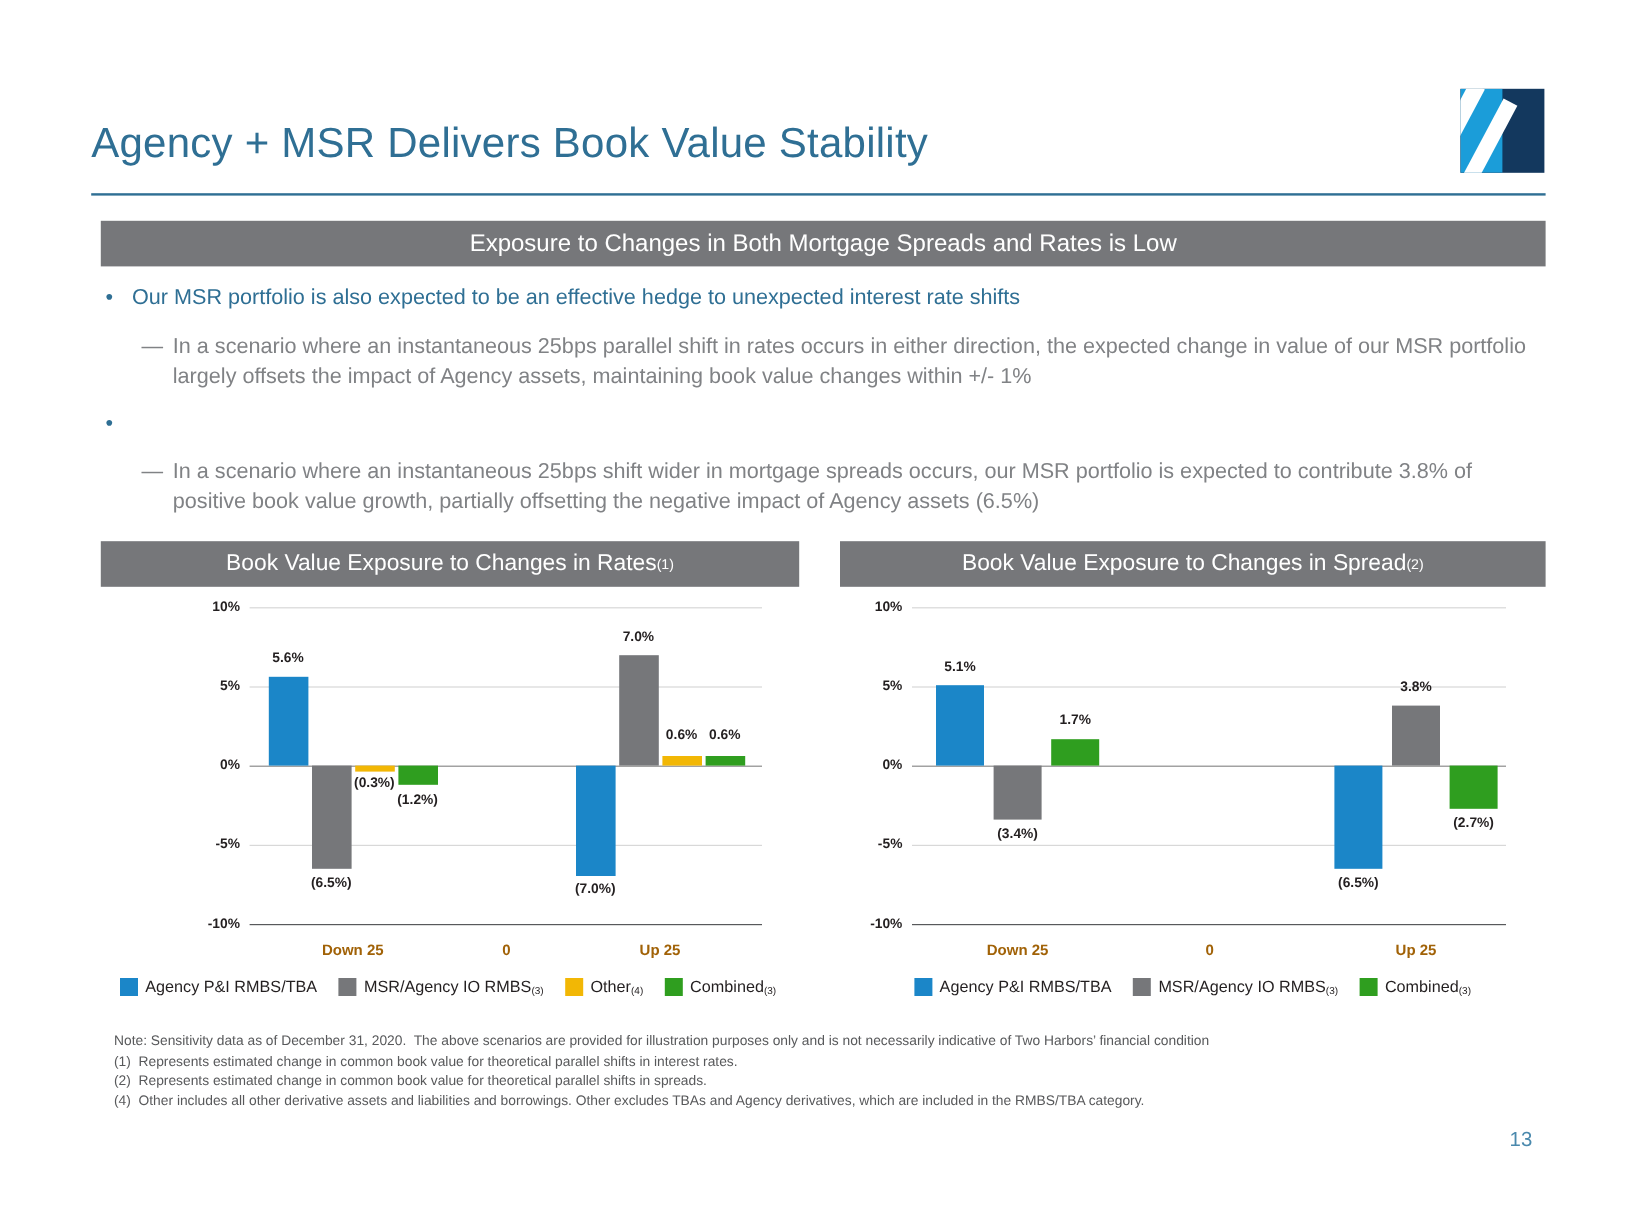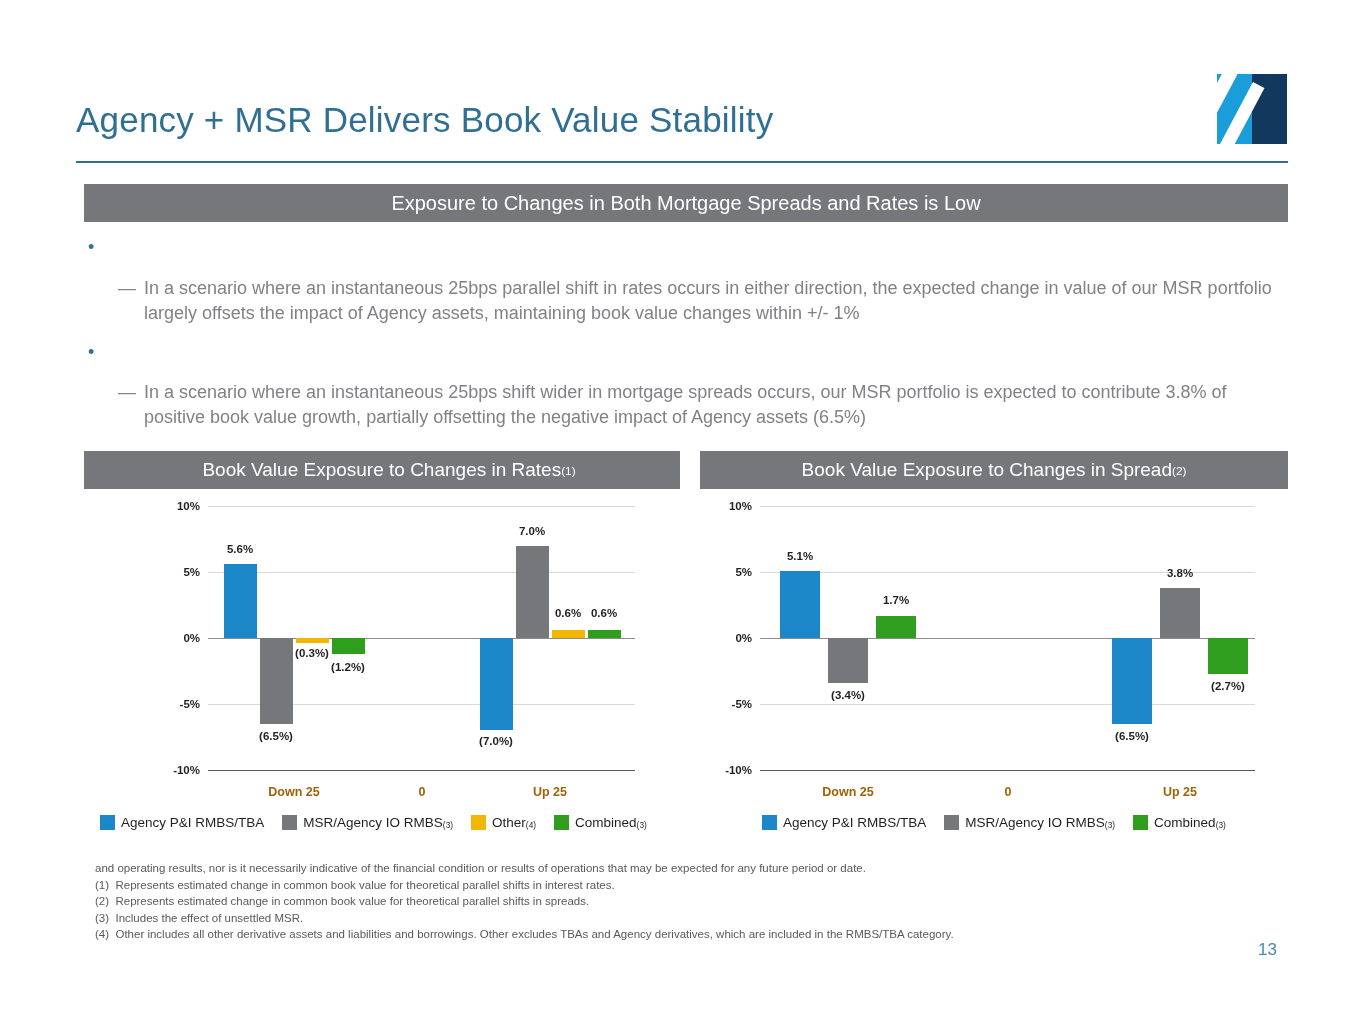--- a/index.html
+++ b/index.html
@@ -54,37 +54,38 @@
   <div class="logo">
     <div class="cyan"></div>
     <div class="slash"></div>
     <div class="slash2"></div>
   </div>
 
   <div class="banner">Exposure to Changes in Both Mortgage Spreads and Rates is Low</div>
 
   <div class="bullet" style="left:88px;top:237px;width:1180px;">
     <span class="dot">•</span>
+    <span style="display:inline-block;margin-left:22px;">Our MSR portfolio is also expected to be an effective hedge to unexpected interest rate shifts</span>
   </div>
 
   <div class="sub" style="left:118px;top:276px;width:1160px;">
     <span class="dash">—</span>
     <span style="display:inline-block;margin-left:26px;width:1130px;">In a scenario where an instantaneous 25bps parallel shift in rates occurs in either direction, the expected change in value of our MSR portfolio largely offsets the impact of Agency assets, maintaining book value changes within +/- 1%</span>
   </div>
 
   <div class="bullet" style="left:88px;top:342px;width:1180px;">
     <span class="dot">•</span>
   </div>
 
   <div class="sub" style="left:118px;top:380px;width:1160px;">
     <span class="dash">—</span>
     <span style="display:inline-block;margin-left:26px;width:1130px;">In a scenario where an instantaneous 25bps shift wider in mortgage spreads occurs, our MSR portfolio is expected to contribute 3.8% of positive book value growth, partially offsetting the negative impact of Agency assets (6.5%)</span>
   </div>
 
-  <div class="panel-head" style="left:84px;top:451px;width:582px;height:38px;padding-left:14px;">
+  <div class="panel-head" style="left:84px;top:451px;width:582px;height:38px;">
     <span>Book Value Exposure to Changes in Rates</span>
       <sup>(1)</sup>
   </div>
 
   <div class="chart" style="left:84px;top:495px;width:582px;height:300px;">
 
     <div class="ytick" style="left:76px;top:5px;">10%</div>
     <div class="ytick" style="left:76px;top:71px;">5%</div>
     <div class="ytick" style="left:76px;top:137px;">0%</div>
     <div class="ytick" style="left:76px;top:203px;">-5%</div>
@@ -200,21 +201,20 @@
         <sup>(3)</sup>
     </span>
     <span class="item">
       <span class="swatch" style="background:#2f9e1f;"></span>
       <span>Combined</span>
         <sup>(3)</sup>
     </span>
   </div>
 
   <div class="notes">
-    <div>and operating results, nor is it necessarily indicative of the financial condition or results of operations that may be expected for any future period or date.</div>
+    <div>Note: Sensitivity data as of December 31, 2020.  The above scenarios are provided for illustration purposes only and is not necessarily indicative of Two Harbors’ financial condition</div>
     <div>(1)  Represents estimated change in common book value for theoretical parallel shifts in interest rates.</div>
     <div>(2)  Represents estimated change in common book value for theoretical parallel shifts in spreads.</div>
-    <div>(3)  Includes the effect of unsettled MSR.</div>
     <div>(4)  Other includes all other derivative assets and liabilities and borrowings. Other excludes TBAs and Agency derivatives, which are included in the RMBS/TBA category.</div>
   </div>
 
   <div class="pagenum">13</div>
 </div>
 
 </body></html>

